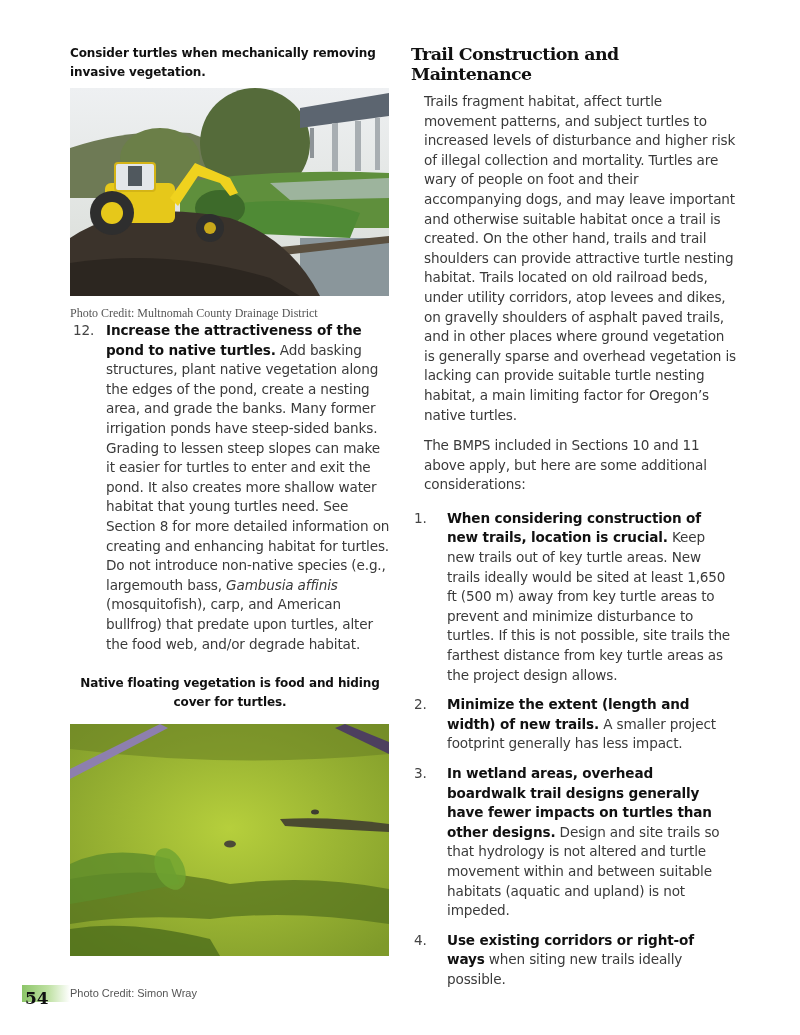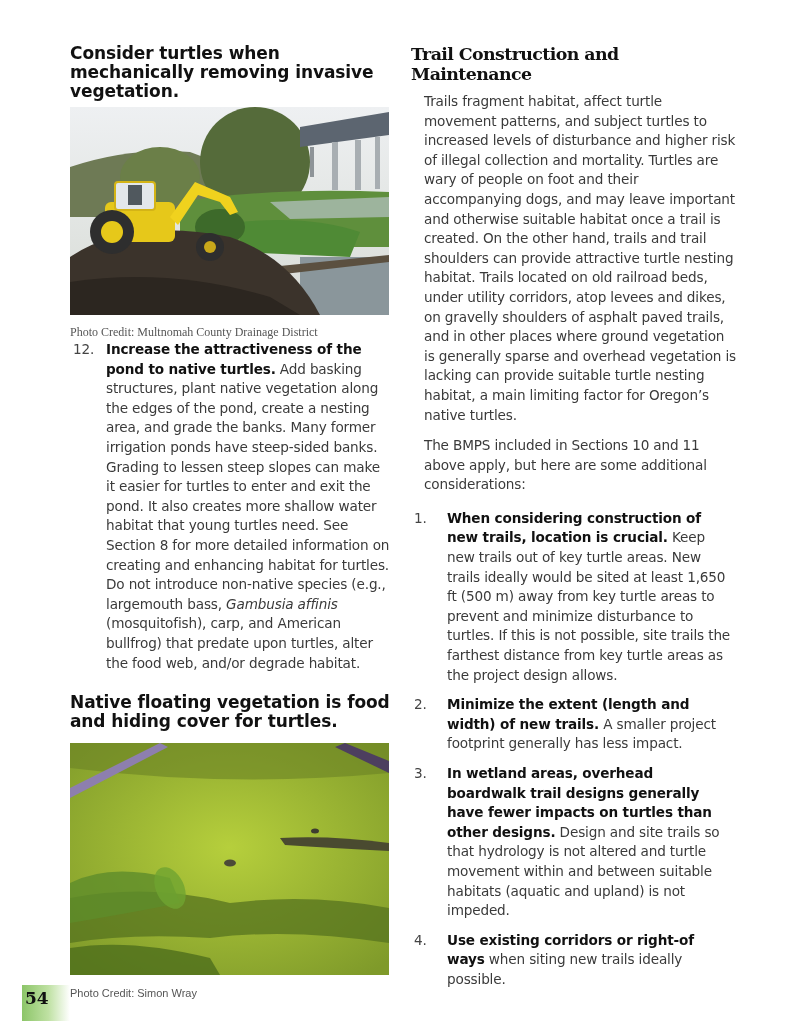--- a/index.html
+++ b/index.html
@@ -1,35 +1,35 @@
 <!DOCTYPE html>
 <html><head>
 <meta charset="utf-8">
 <style>
   html, body { margin: 0; padding: 0; background: #ffffff; }
   body { width: 800px; height: 1035px; position: relative; overflow: hidden;
          font-family: "DejaVu Sans", sans-serif; color: #3a3a3a; }
   .col-left { position: absolute; left: 70px; top: 44px; width: 320px; }
   .col-right { position: absolute; left: 411px; top: 44px; width: 325px; }
-  .caption-bold { font-weight: bold; color: #111; font-size: 17px; line-height: 19px; margin: 0; letter-spacing: -0.1px; }
+  .caption-bold { font-weight: bold; color: #111; font-size: 12px; line-height: 19px; margin: 0; letter-spacing: -0.1px; }
   .photo { position: relative; width: 319px; overflow: hidden; }
   .photo1 { height: 208px; margin-top: 6px; }
   .photo2 { height: 232px; margin-top: 12px; }
   .credit { font-size: 12px; color: #555; margin-top: 10px; font-family: Liberation Serif, serif; }
   .numlist { list-style: none; padding: 0; margin: 0; }
   .numlist li { position: relative; padding-left: 36px; font-size: 13.6px; line-height: 19.6px; color: #3a3a3a; margin-bottom: 10px; letter-spacing: -0.15px; }
   .numlist li .num { position: absolute; left: 3px; top: 0; color: #444; }
   .numlist li b { color: #111; }
   .left-list { }
   .left-list li { padding-left: 36px; }
   .para { font-size: 13.6px; line-height: 19.6px; margin: 0 0 11px 13px; letter-spacing: -0.15px; }
   h2.section-title { font-family: "DejaVu Serif", serif; font-weight: bold; font-size: 17.4px; color: #111; margin: 0 0 8px 0; letter-spacing: -0.6px; }
   .right-list { margin-top: 14px; }
   .right-list li { padding-left: 36px; }
-  .page-number { position: absolute; left: 22px; top: 985px; width: 48px; height: 36px;
+  .page-number { position: absolute; left: 22px; top: 985px; width: 48px; height: 17px;
                  background: linear-gradient(90deg, #8cc568 0%, #bfe1a3 55%, #ffffff 100%); }
   .page-number span { font-family: "DejaVu Serif", serif; font-weight: bold; font-size: 17px; color: #111; position: absolute; left: 3px; top: 3px; }
   .credit2 { position: absolute; left: 70px; top: 987px; font-size: 11px; color: #555; font-family: "Liberation Sans", sans-serif; }
   .italic { font-style: italic; }
 </style>
 </head>
 <body>
 
 <div class="col-left">
   <p class="caption-bold">Consider turtles when mechanically removing invasive vegetation.</p>
@@ -72,21 +72,21 @@
   </div>
   <div class="credit">Photo Credit: Multnomah County Drainage District</div>
 
   <ol class="numlist left-list">
     <li>
       <span class="num">12.</span>
       <b>Increase the attractiveness of the pond to native turtles.</b><span> Add basking structures, plant native vegetation along the edges of the pond, create a nesting area, and grade the banks. Many former irrigation ponds have steep-sided banks. Grading to lessen steep slopes can make it easier for turtles to enter and exit the pond. It also creates more shallow water habitat that young turtles need. See Section 8 for more detailed information on creating and enhancing habitat for turtles. Do not introduce non-native species (e.g., largemouth bass, </span><span class="italic">Gambusia affinis</span><span> (mosquitofish), carp, and American bullfrog) that predate upon turtles, alter the food web, and/or degrade habitat.</span>
     </li>
   </ol>
 
-  <p class="caption-bold" style="margin-top:20px;">Native floating vegetation is food and hiding cover for turtles.</p>
+  <p class="caption-bold" style="margin-top:20px;text-align:center;">Native floating vegetation is food and hiding cover for turtles.</p>
   <div class="photo photo2">
     <svg width="319" height="232" viewBox="0 0 319 232">
       <defs>
         <radialGradient id="duck" cx="0.5" cy="0.45" r="0.7">
           <stop offset="0" stop-color="#b6cf3c"></stop>
             <stop offset="1" stop-color="#7f9a2a"></stop>
         </radialGradient>
       </defs>
       <rect x="0" y="0" width="319" height="232" fill="url(#duck)"></rect>
       <path d="M0 0 L319 0 L319 30 Q160 45 0 25 Z" fill="#6b8225" opacity="0.6"></path>

